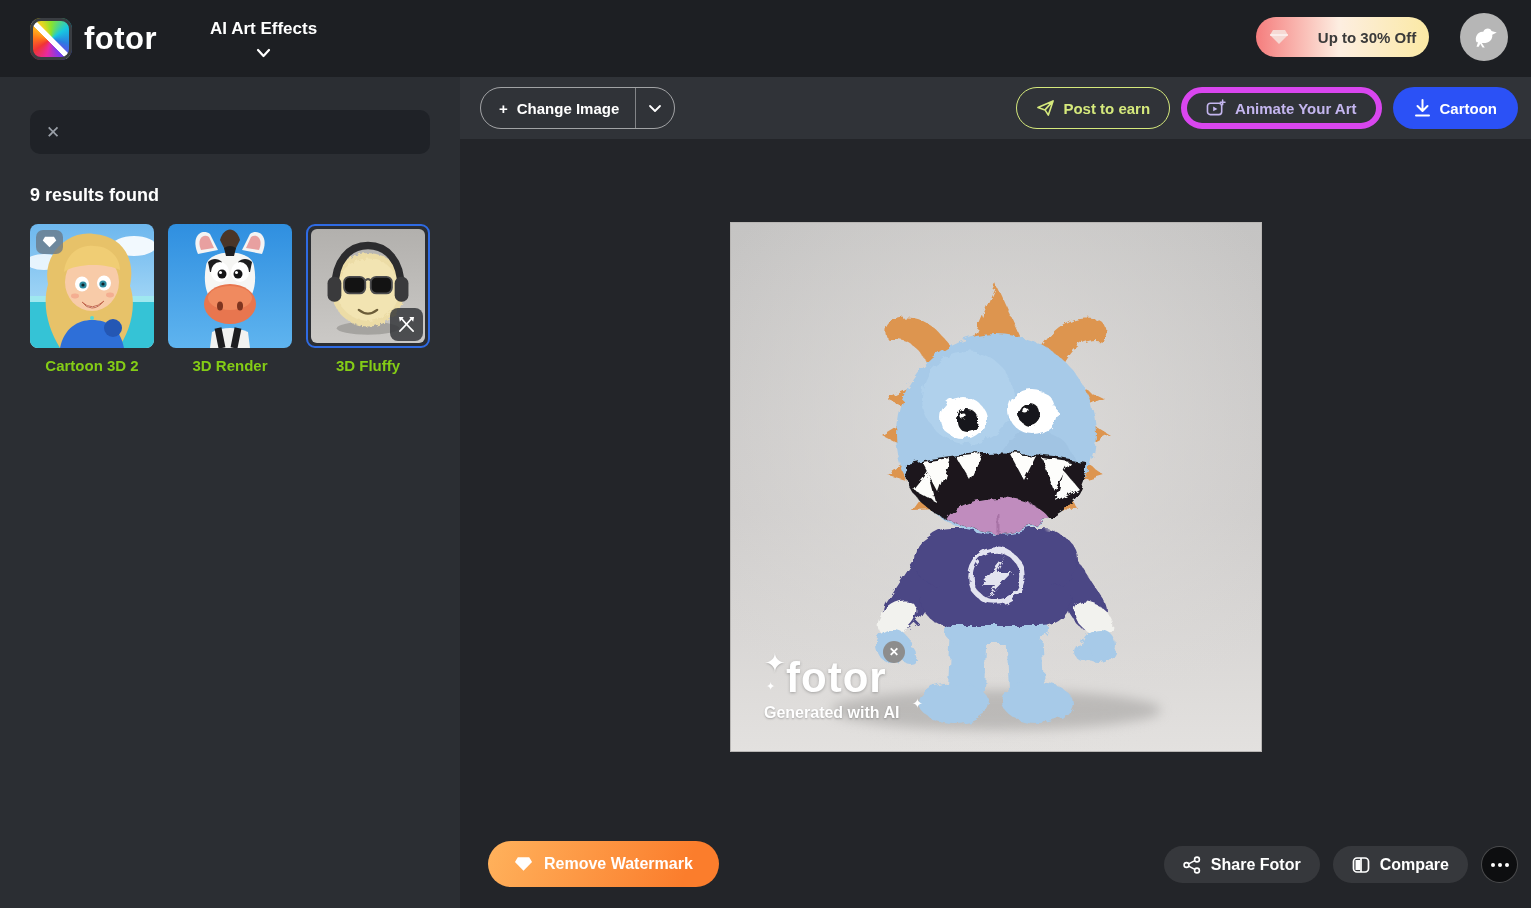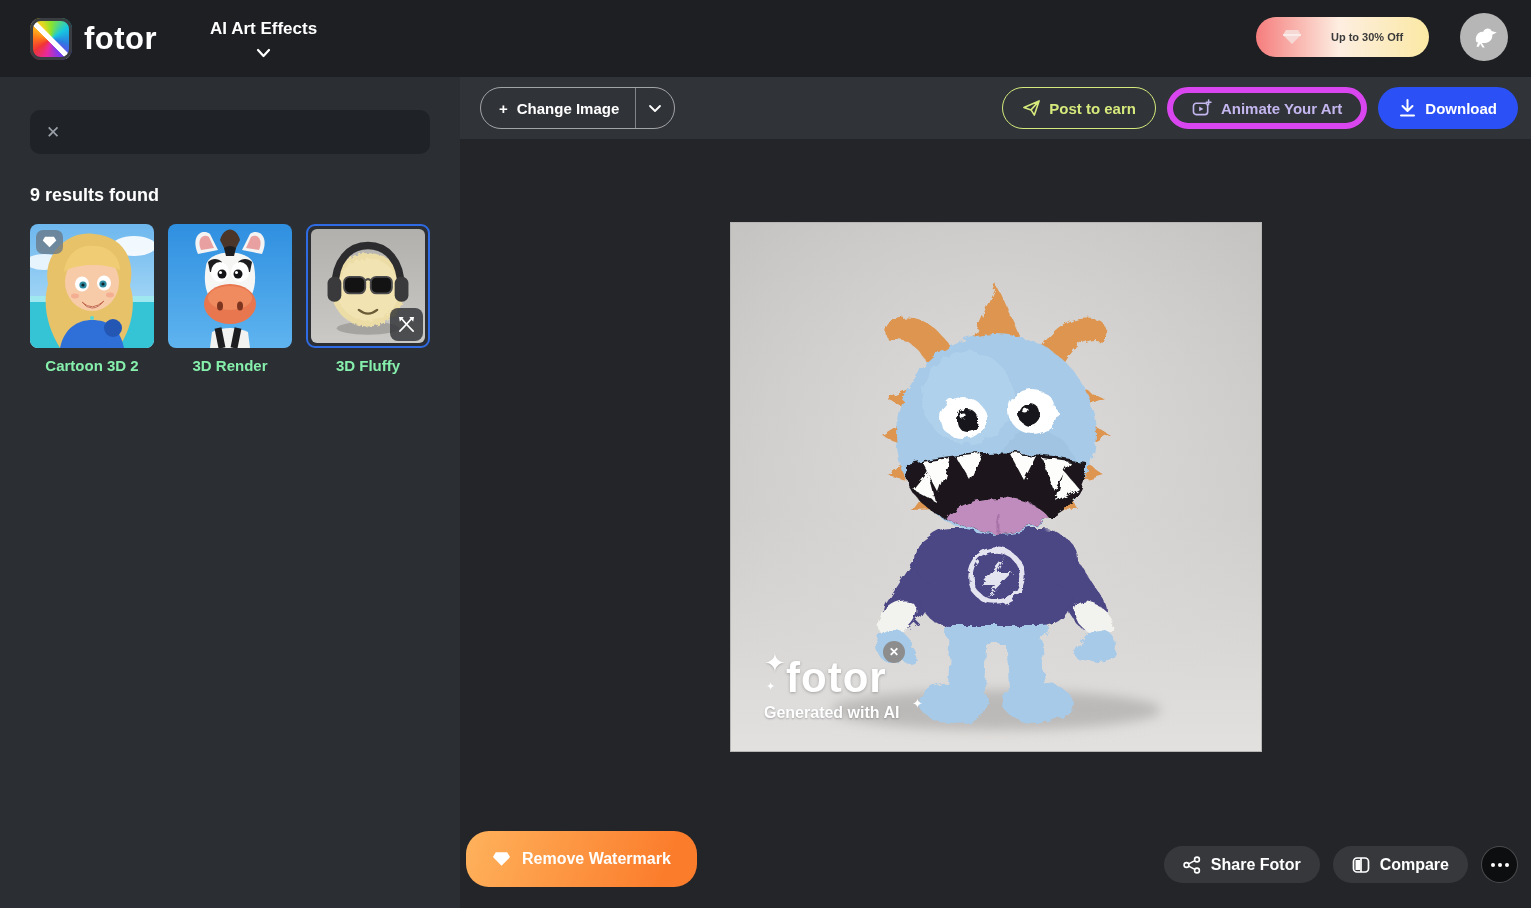--- a/index.html
+++ b/index.html
@@ -23,21 +23,21 @@
     box-shadow: inset 0 0 0 3px #3a3d42;
   }
   .brand-text { font-size:31px; font-weight:bold; letter-spacing:.5px; margin-left:12px; color:#fff; }
   .nav-item { display:flex; align-items:center; gap:9px; margin-left:53px; cursor:pointer;flex-direction:column; }
   .nav-item span { font-size:17px; font-weight:bold; color:#fff; }
   .promo-pill {
     position:absolute; left:1256px; top:17px; width:173px; height:40px; border-radius:20px;
     background:linear-gradient(90deg,#f57d7d, #fdeee1 48%, #fbe9a4);
     display:flex; align-items:center; justify-content:center; gap:7px; cursor:pointer;
   }
-  .promo-pill span { font-size:11px; font-weight:bold; color:#3a3a3a;margin-left:22px; }
+  .promo-pill span { font-size:15px; font-weight:bold; color:#3a3a3a;margin-left:22px; }
   .avatar {
     position:absolute; left:1460px; top:13px; width:48px; height:48px; border-radius:50%;
     background:#b6b6b6; display:flex; align-items:center; justify-content:center; cursor:pointer;
   }
   
   .sidebar {
     position:absolute; left:0; top:77px; width:460px; height:831px; background:#2b2e33;
   }
   .search-box {
     position:absolute; left:30px; top:33px; width:400px; height:44px;
@@ -48,21 +48,21 @@
     font-size:16px; font-weight:bold; font-family:"Liberation Sans",sans-serif;
   }
   .search-clear { color:#9aa0a8; font-size:17px; cursor:pointer; line-height:1; }
   .results-label { position:absolute; left:30px; top:108px; font-size:18px; font-weight:bold; color:#fff; }
   .thumbs { position:absolute; left:30px; top:147px; display:flex; gap:14px; }
   .thumb-cell { width:124px; cursor:pointer; }
   .thumb-frame { position:relative; width:124px; height:124px; border-radius:9px; }
   .thumb-frame svg.art { position:absolute; inset:0; width:100%; height:100%; border-radius:8px; }
   .thumb-cell.selected .thumb-frame { border:2px solid #2f6be4; }
   .thumb-cell.selected .thumb-frame svg.art { inset:3px; width:114px; height:114px; border-radius:6px; }
-  .thumb-label { margin-top:9px; text-align:center; font-size:15px; font-weight:bold; color:#86efac; }
+  .thumb-label { margin-top:9px; text-align:center; font-size:15px; font-weight:bold; color:#84cc16; }
   .diamond-badge {
     position:absolute; left:6px; top:6px; width:27px; height:24px; border-radius:7px;
     background:rgba(105,118,130,.75); display:flex; align-items:center; justify-content:center;
   }
   .shuffle-badge {
     position:absolute; right:5px; bottom:5px; width:33px; height:33px; border-radius:8px;
     background:rgba(48,50,54,.82); display:flex; align-items:center; justify-content:center; cursor:pointer;
   }
   
   .main { position:absolute; left:460px; top:77px; width:1071px; height:831px; background:#232529; }
@@ -97,21 +97,21 @@
   .wm-brand {
     font-size:42px; font-weight:bold; letter-spacing:1px; padding-left:22px;
     text-shadow:0 1px 3px rgba(90,90,90,.45);
   }
   .wm-sparkle-big { position:absolute; left:0px; top:-6px; font-size:26px; color:#fff; text-shadow:0 1px 2px rgba(90,90,90,.4);}
   .wm-sparkle-sm  { position:absolute; left:2px; top:26px; font-size:11px; color:#fff; }
   .wm-sparkle-r   { position:absolute; left:148px; top:42px; font-size:13px; color:#fff; }
   .wm-caption { font-size:16px; font-weight:bold; margin-top:2px; text-shadow:0 1px 2px rgba(90,90,90,.45); }
   
   .remove-watermark {
-    position:absolute; left:6px; bottom:21px; height:56px; border-radius:23px; padding:16px 26px;
+    position:absolute; left:28px; bottom:21px; height:46px; border-radius:23px; padding:16px 26px;
     background:linear-gradient(110deg,#ffb25c,#fb7d2c 85%); display:flex; align-items:center; gap:11px; cursor:pointer;
   }
   .remove-watermark span { font-size:16px; font-weight:bold; color:#fff; }
   .bottom-right { position:absolute; right:13px; bottom:25px; display:flex; align-items:flex-end; gap:13px; }
   .pill-dark {
     height:37px; border-radius:19px; background:rgba(255,255,255,.09);
     display:flex; align-items:center; gap:10px; padding:0 19px; cursor:pointer;
   }
   .pill-dark span { font-size:16px; font-weight:bold; color:#fff; }
   .more-circle {
@@ -303,21 +303,21 @@
             <polygon points="7.5,8 12,10.5 7.5,13" fill="#c4b6ef"></polygon>
             <path d="M17.5,1 v5 M15,3.5 h5" stroke="#c4b6ef" stroke-width="1.6" stroke-linecap="round"></path>
           </svg>
           <span>Animate Your Art</span>
         </div>
         <div class="btn btn-download">
           <svg width="17" height="18" viewBox="0 0 17 18">
             <path d="M8.5,1 V11 M3.5,7 L8.5,12 L13.5,7" fill="none" stroke="#fff" stroke-width="2" stroke-linecap="round" stroke-linejoin="round"></path>
             <path d="M2,16.5 H15" stroke="#fff" stroke-width="2" stroke-linecap="round"></path>
           </svg>
-          <span>Download</span>
+          <span>Cartoon</span>
         </div>
       </div>
     </div>
 
     <div class="canvas-area">
       <div class="art-stage">
         <svg viewBox="0 0 532 530" width="532" height="530">
           <defs>
             <linearGradient id="mbg" x1="0" y1="0" x2="0" y2="1">
               <stop offset="0" stop-color="#c5c4c3"></stop>

